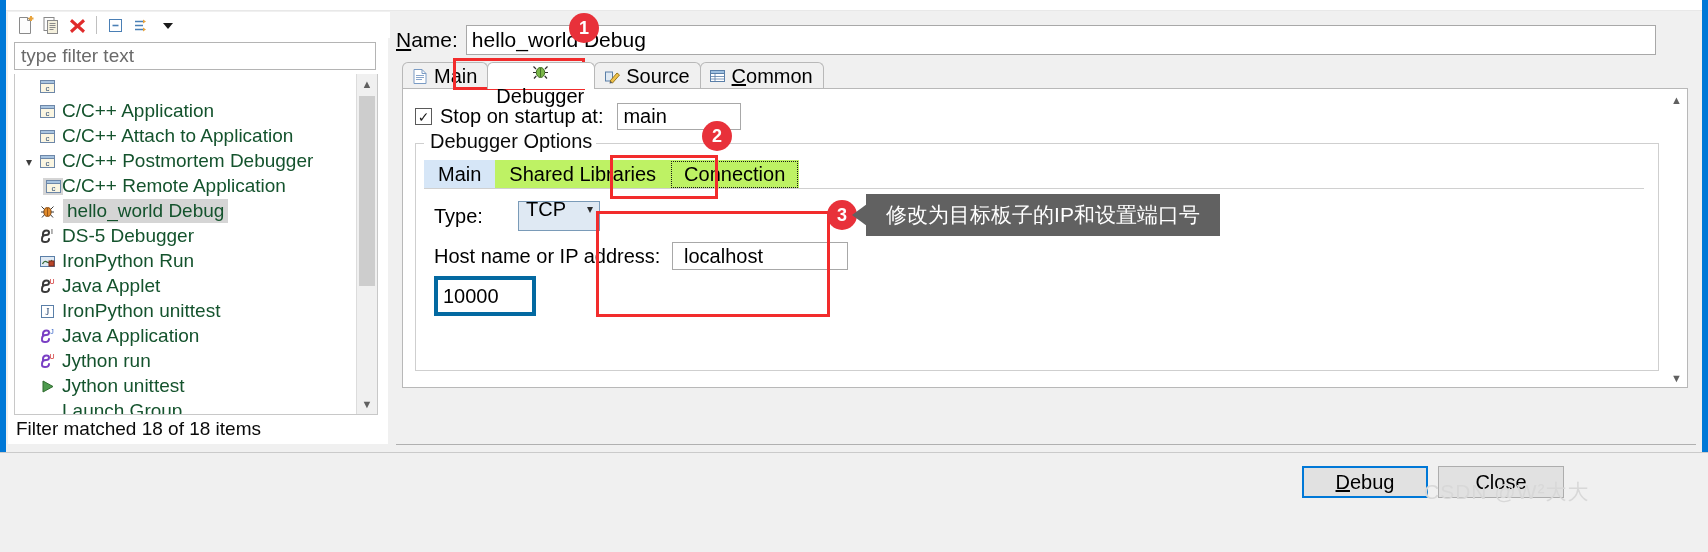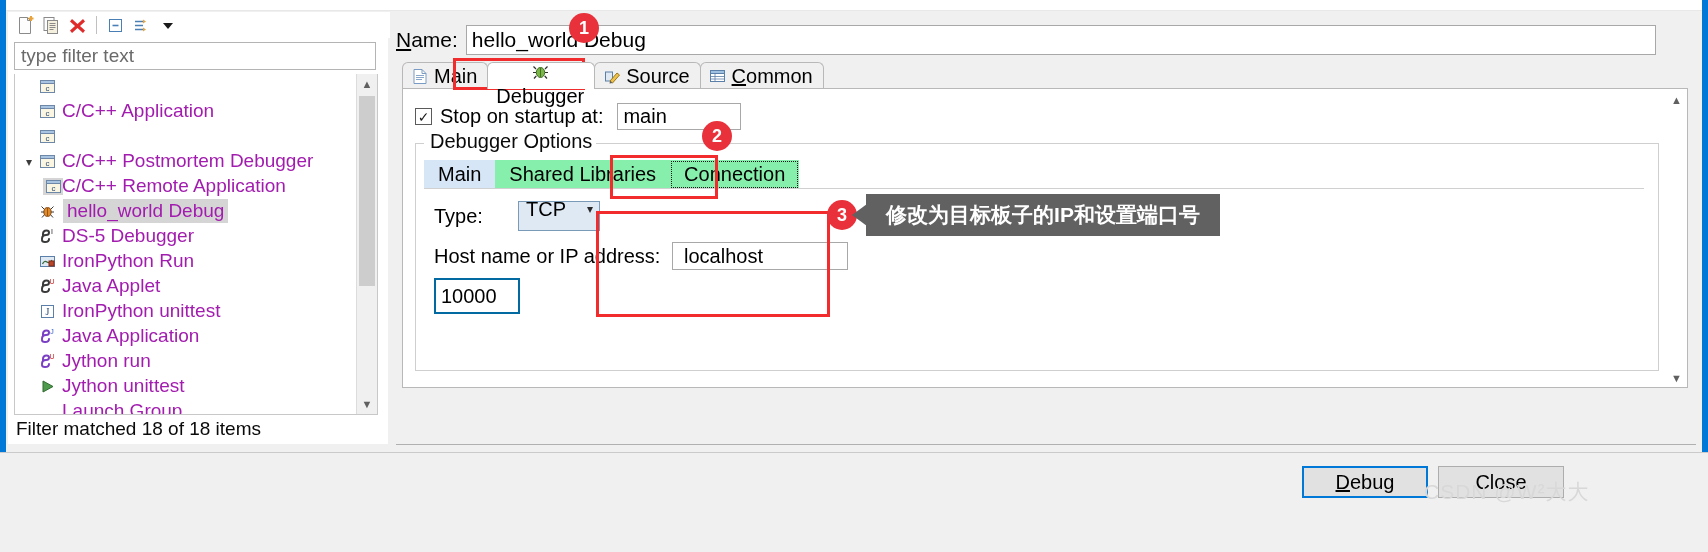--- a/index.html
+++ b/index.html
@@ -128,21 +128,21 @@
     flex: 0 0 16px;
   }
   .tree-row .ticon {
     width: 20px;
     flex: 0 0 20px;
     display: inline-flex;
     align-items: center;
     justify-content: center;
     margin-right: 5px;
   }
-  .tree-row .tlabel { color: #a21caf; margin-top: 48px; }
+  .tree-row .tlabel { color: #14532d; margin-top: 48px; }
   .tree-row.indent { padding-left: 28px; }
   .tree-row.selected .tlabel {
     background: #d5d5d5;
     padding: 1px 4px;
   }
   .tree-row.selected .ticon { margin-right: 0; background: #d5d5d5; }
 
   
   #tree-scroll {
     position: absolute;
@@ -345,21 +345,21 @@
     height: 30px;
     display: flex;
     align-items: flex-end;
   }
   .itab {
     height: 29px;
     display: flex;
     align-items: center;
     padding: 0 14px;
     font-size: 20px;
-    background: #86efac;
+    background: #bef264;
     white-space: nowrap;
     position: relative;
   }
   .itab.selected {
     background: #d6e6f7;
   }
   .itab.focused {
     outline: 1px dotted #1a1a1a;
     outline-offset: -2px;
   }
@@ -409,23 +409,23 @@
     width: 176px; height: 28px;
     box-sizing: border-box;
     border: 1px solid #a8a8a8;
     background: #ffffff;
     font-family: "Liberation Sans", sans-serif;
     font-size: 20px;
     padding: 0 11px;
     outline: none;
   }
   #port-input {
-    width: 86px; height: 28px;
-    box-sizing: border-box;
-    border: 2px solid #0369a1;
+    width: 102px; height: 28px;
+    box-sizing: border-box;
+    border: 4px solid #0369a1;
     background: #ffffff;
     font-family: "Liberation Sans", sans-serif;
     font-size: 20px;
     padding: 16px 5px;
     outline: none;
   }
 
   
   #action-row {
     position: absolute;
@@ -526,21 +526,20 @@
     position: absolute;
     left: 866px; top: 194px;
     width: 354px; height: 42px;
     background: #616161;
     color: #ffffff;
     display: flex;
     align-items: center;
     justify-content: center;
     font-size: 21px;
     font-family: "Liberation Sans", sans-serif;
-    font-weight: bold;
   }
   #callout-tail {
     position: absolute;
     left: 852px; top: 204px;
     width: 0; height: 0;
     border-top: 11px solid transparent;
     border-bottom: 11px solid transparent;
     border-right: 15px solid #616161;
   }
 </style>
@@ -613,20 +612,21 @@
           </div>
           <div class="tree-row">
             <span class="twisty"></span>
             <span class="ticon">
               <svg width="17" height="17" viewBox="0 0 17 17">
                 <rect x="1.5" y="2.5" width="14" height="12" fill="#fbf6e2" stroke="#6d87a8"></rect>
                 <rect x="1.5" y="2.5" width="14" height="3" fill="#a8c4e0" stroke="#6d87a8"></rect>
                 <text x="8.5" y="12.8" text-anchor="middle" font-family="Liberation Sans, sans-serif" font-size="8" fill="#2a4a73">c</text>
               </svg>
             </span>
+            <span class="tlabel">C/C++ Attach to Application</span>
           </div>
           <div class="tree-row">
             <span class="twisty"></span>
             <span class="ticon">
               <svg width="17" height="17" viewBox="0 0 17 17">
                 <rect x="1.5" y="2.5" width="14" height="12" fill="#fbf6e2" stroke="#6d87a8"></rect>
                 <rect x="1.5" y="2.5" width="14" height="3" fill="#a8c4e0" stroke="#6d87a8"></rect>
                 <text x="8.5" y="12.8" text-anchor="middle" font-family="Liberation Sans, sans-serif" font-size="8" fill="#2a4a73">c</text>
               </svg>
             </span>

